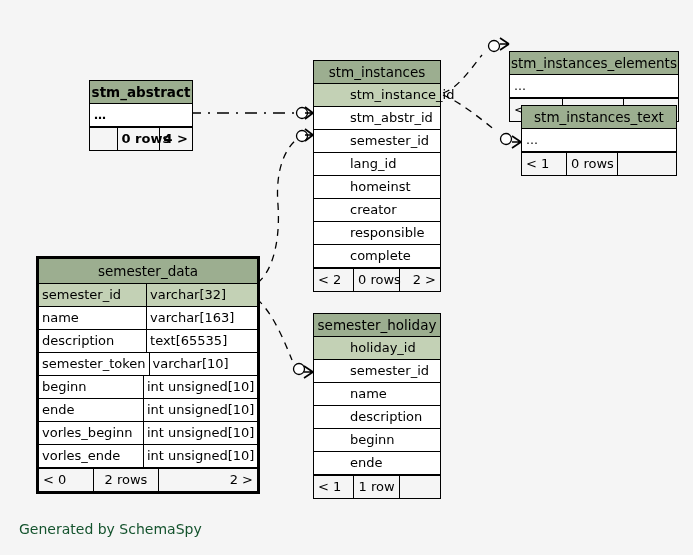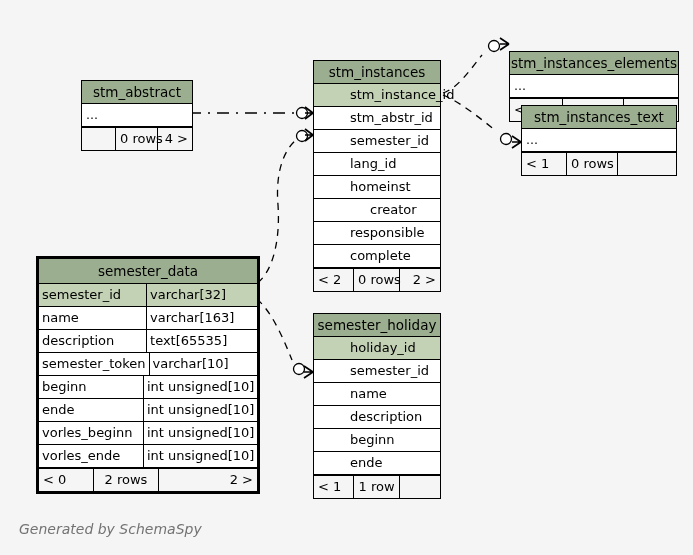--- a/index.html
+++ b/index.html
@@ -114,23 +114,22 @@
   .ft-prev { text-align: left; }
   .ft-rows { text-align: center; }
   .ft-next { text-align: right; }
 
   
   #caption {
     position: absolute;
     left: 19px;
     top: 521px;
     font-size: 14px;
-    color: #737373;
+    color: #14532d;
     white-space: nowrap;
-    font-style: italic;
   }
 </style>
 </head>
 <body>
 
 <div id="diagram-canvas">
 
   <svg id="edges-layer" viewBox="0 0 693 555" width="693" height="555" xmlns="http://www.w3.org/2000/svg">
     <defs>
       <g id="crowfoot">
@@ -163,21 +162,21 @@
     </g>
 
     <g>
       <path d="M443,95 C460,102 480,118 496,131" fill="none" stroke="#000" stroke-width="1.3" stroke-dasharray="7,6"></path>
       <circle cx="506" cy="139" r="5.5" fill="#fff" stroke="#000" stroke-width="1.3"></circle>
       <path d="M521,142 L512,136 M521,142 L512,142 M521,142 L512,148" stroke="#000" stroke-width="1.6" fill="none"></path>
     </g>
   </svg>
 
   <div id="tables-layer">
-      <div class="er-table" style="left: 81px; top: 80px; width: 112px;">
+      <div class="er-table" style="left: 89px; top: 80px; width: 104px; font-weight: bold;">
         <div class="er-title">stm_abstract</div>
         <div class="er-row no-split">
           <div class="er-ellipsis">…</div>
         </div>
         <div class="er-footer">
           <div class="ft-prev" style="width: 37px;"></div>
           <div class="ft-rows" style="width: 42px;">0 rows</div>
           <div class="ft-next" style="width: 37px;">4 &gt;</div>
         </div>
       </div>
@@ -192,21 +191,21 @@
         <div class="er-row no-split">
           <div class="er-col-name" style="width: 128px;">semester_id</div>
         </div>
         <div class="er-row no-split">
           <div class="er-col-name" style="width: 128px;">lang_id</div>
         </div>
         <div class="er-row no-split">
           <div class="er-col-name" style="width: 128px;">homeinst</div>
         </div>
         <div class="er-row no-split">
-          <div class="er-col-name" style="width: 128px; margin-left: 20px;">creator</div>
+          <div class="er-col-name" style="width: 128px;">creator</div>
         </div>
         <div class="er-row no-split">
           <div class="er-col-name" style="width: 128px;">responsible</div>
         </div>
         <div class="er-row no-split">
           <div class="er-col-name" style="width: 128px;">complete</div>
         </div>
         <div class="er-footer">
           <div class="ft-prev" style="width: 41px;">&lt; 2</div>
           <div class="ft-rows" style="width: 46px;">0 rows</div>

